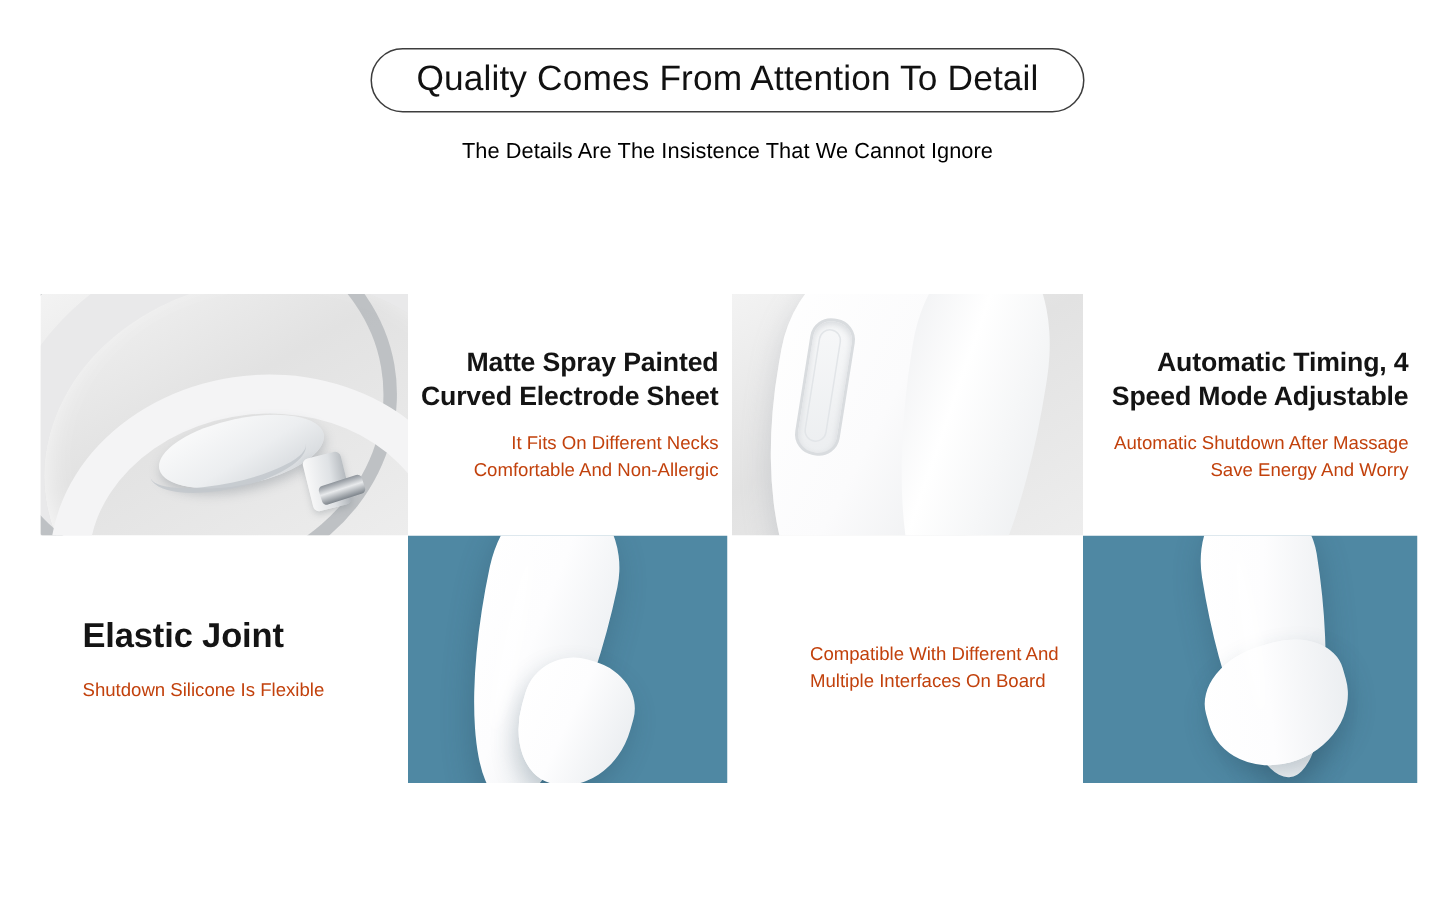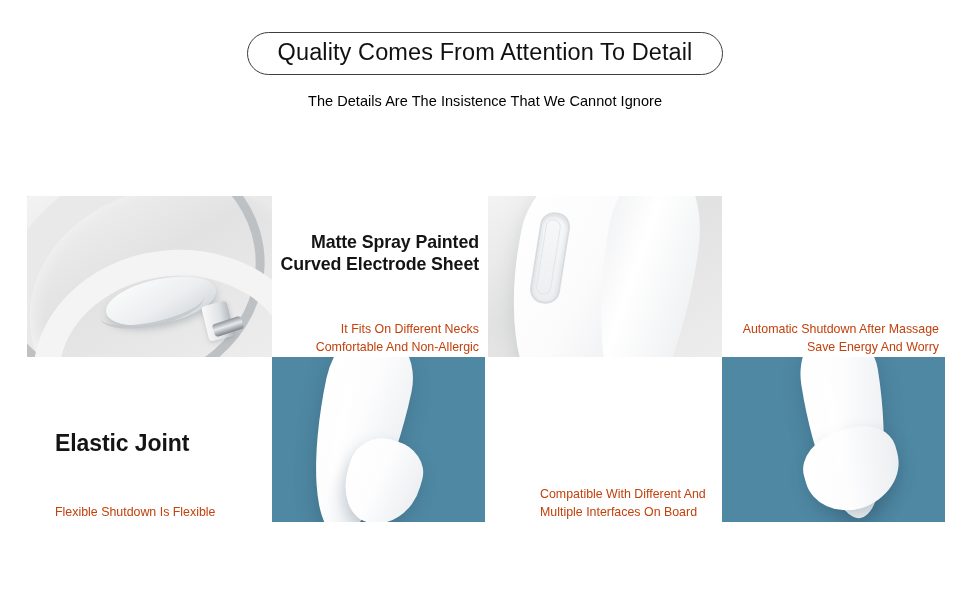--- a/index.html
+++ b/index.html
@@ -64,25 +64,24 @@
   .c1 { left: 245px; width: 213px; }
   .c2 { left: 461px; width: 234px; }
   .c3 { left: 695px; width: 223px; }
   .r0 { top: 0px;   height: 161px; }
   .r1 { top: 161px; height: 165px; }
 
   
   .textblock {
     display: flex;
     flex-direction: column;
-    justify-content: flex-end;
+    justify-content: center;
     height: 100%;
     padding: 0 6px;
     box-sizing: border-box;
-    gap: 33px;
   }
   .textblock.align-right { text-align: right; align-items: flex-end; }
   .textblock.align-left  { text-align: left;  align-items: flex-start; }
 
   .feat-title {
     font-size: 17.5px;
     font-weight: bold;
     color: #141414;
     line-height: 1.27;
     letter-spacing: -0.1px;
@@ -316,29 +315,31 @@
     <div class="photo gray">
       <div class="arm-white"></div>
       <div class="arm-white-edge"></div>
       <div class="usb-slot"></div>
       <div class="usb-slot-inner"></div>
     </div>
   </div>
 
   <div class="cell c3 r0">
     <div class="textblock align-right">
+      <div class="feat-title big">Automatic Timing, 4
+Speed Mode Adjustable</div>
       <div class="feat-desc">Automatic Shutdown After Massage
 Save Energy And Worry</div>
     </div>
   </div>
 
   <div class="cell c0 r1">
     <div class="textblock align-left" style="padding-left:28px;">
       <div class="feat-title solo">Elastic Joint</div>
-      <div class="feat-desc tight">Flexible Shutdown Is Flexible</div>
+      <div class="feat-desc tight">Shutdown Silicone Is Flexible</div>
     </div>
   </div>
 
   <div class="cell c1 r1">
     <div class="photo teal">
       <div class="teal-arm a"></div>
       <div class="teal-arm a2"></div>
       <div class="gloss" style="left:62px;top:10px;width:14px;height:120px;border-radius:50%;transform:rotate(12deg);"></div>
     </div>
   </div>

